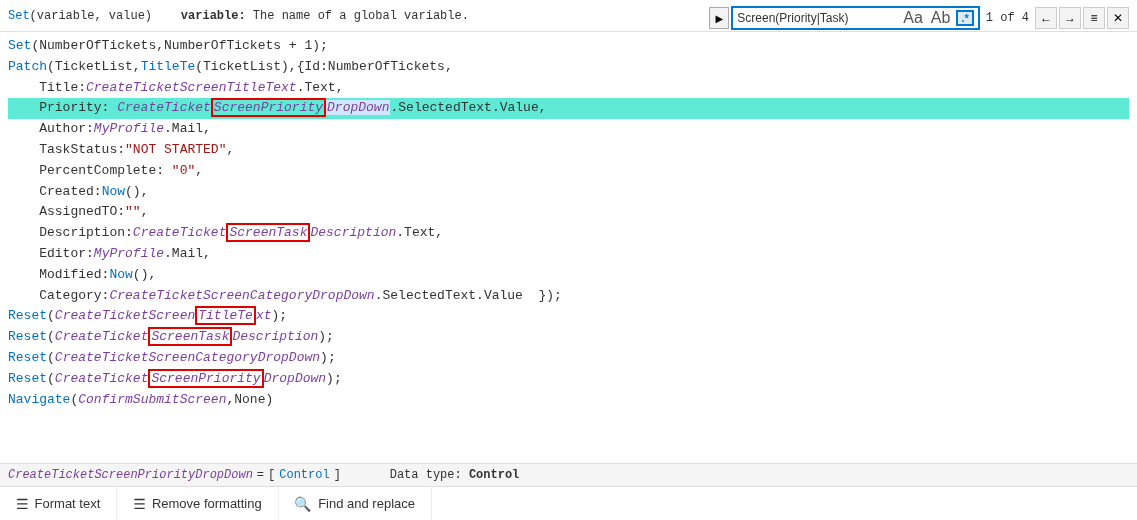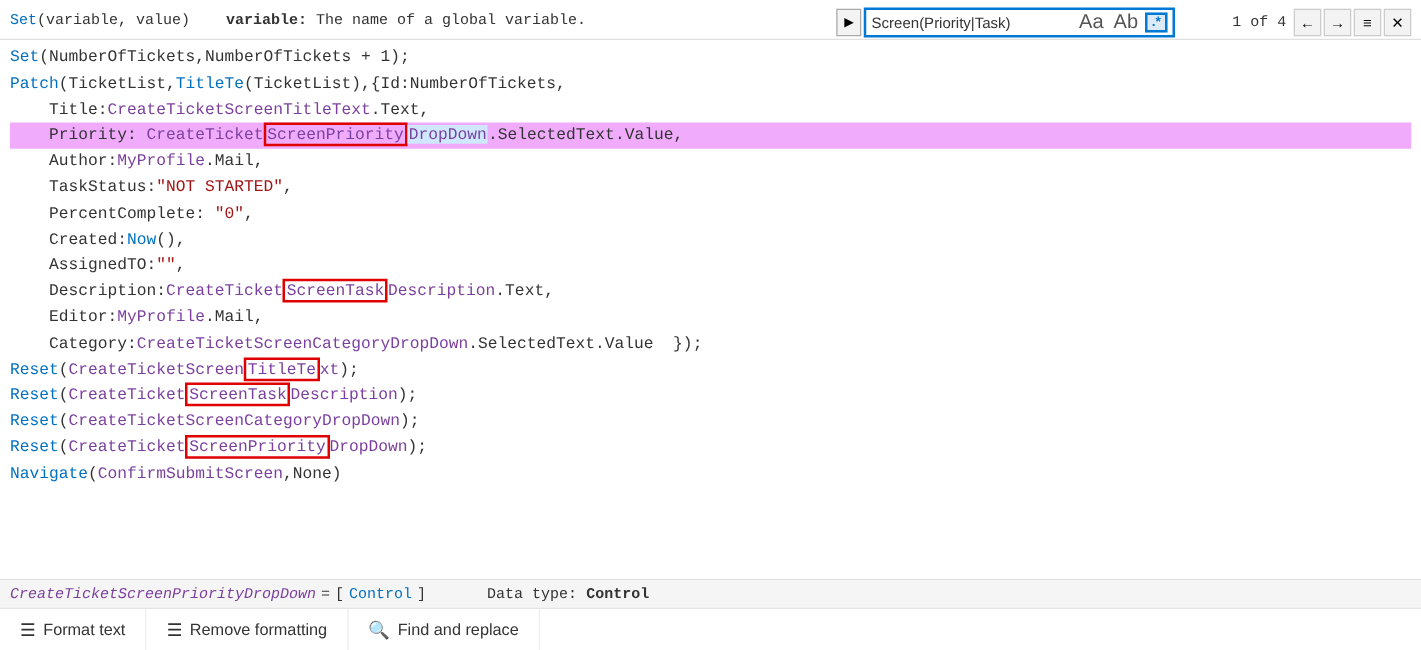--- a/index.html
+++ b/index.html
@@ -80,21 +80,20 @@
       padding: 0 3px;
       cursor: pointer;
       color: #0078d4;
       font-weight: bold;
     }
     .search-count {
       font-size: 12px;
       color: #333;
       white-space: nowrap;
       padding: 0 4px;
-      margin-left: 40px;
     }
     .search-nav-btn {
       width: 22px;
       height: 22px;
       border: 1px solid #ccc;
       background: #f3f3f3;
       cursor: pointer;
       display: flex;
       align-items: center;
       justify-content: center;
@@ -111,24 +110,24 @@
       position: relative;
       line-height: 1.6;
     }
 
     .code-line {
       white-space: pre;
       display: block;
       min-height: 20px;
     }
     .code-line.highlighted-line {
-      background: #f0abfc;
+      background: #5eead4;
     } 
     .func { color: #0070c0; } 
-    .ctrl { color: #7b3f9e; } 
+    .ctrl { color: #7b3f9e; font-style: italic; } 
     .str { color: #a31515; } 
     .plain { color: #333; }
 
     
     .highlight-red {
       border: 2px solid #e00000;
       display: inline;
       padding: 0 1px;
     }
     .highlight-blue {
@@ -229,20 +228,21 @@
     <span class="code-line"><span class="plain">    PercentComplete: </span><span class="str">"0"</span><span class="plain">,</span></span>
 
     <span class="code-line"><span class="plain">    Created:</span><span class="func">Now</span><span class="plain">(),</span></span>
 
     <span class="code-line"><span class="plain">    AssignedTO:</span><span class="str">""</span><span class="plain">,</span></span>
 
     <span class="code-line"><span class="plain">    Description:</span><span class="ctrl">CreateTicket</span><span class="highlight-red"><span class="ctrl">ScreenTask</span></span><span class="ctrl">Description</span><span class="plain">.Text,</span></span>
 
     <span class="code-line"><span class="plain">    Editor:</span><span class="ctrl">MyProfile</span><span class="plain">.Mail,</span></span>
 
+    <span class="code-line"><span class="plain">    Modified:</span><span class="func">Now</span><span class="plain">(),</span></span>
 
     <span class="code-line"><span class="plain">    Category:</span><span class="ctrl">CreateTicketScreenCategoryDropDown</span><span class="plain">.SelectedText.Value  });</span></span>
 
     <span class="code-line"><span class="func">Reset</span><span class="plain">(</span><span class="ctrl">CreateTicketScreen</span><span class="highlight-red"><span class="ctrl">TitleTe</span></span><span class="ctrl">xt</span><span class="plain">);</span></span>
 
     <span class="code-line"><span class="func">Reset</span><span class="plain">(</span><span class="ctrl">CreateTicket</span><span class="highlight-red"><span class="ctrl">ScreenTask</span></span><span class="ctrl">Description</span><span class="plain">);</span></span>
 
     <span class="code-line"><span class="func">Reset</span><span class="plain">(</span><span class="ctrl">CreateTicketScreenCategoryDropDown</span><span class="plain">);</span></span>
 
     <span class="code-line"><span class="func">Reset</span><span class="plain">(</span><span class="ctrl">CreateTicket</span><span class="highlight-red"><span class="ctrl">ScreenPriority</span></span><span class="ctrl">DropDown</span><span class="plain">);</span></span>

